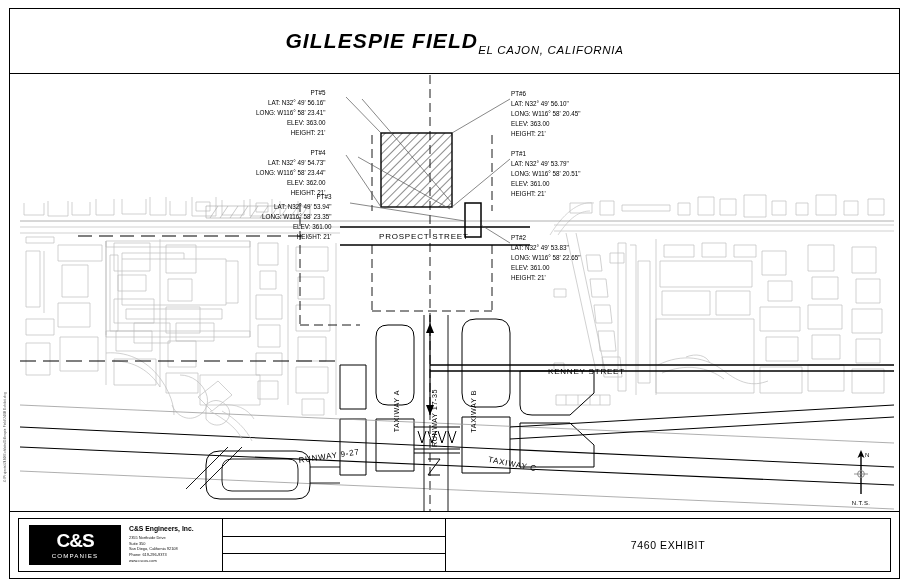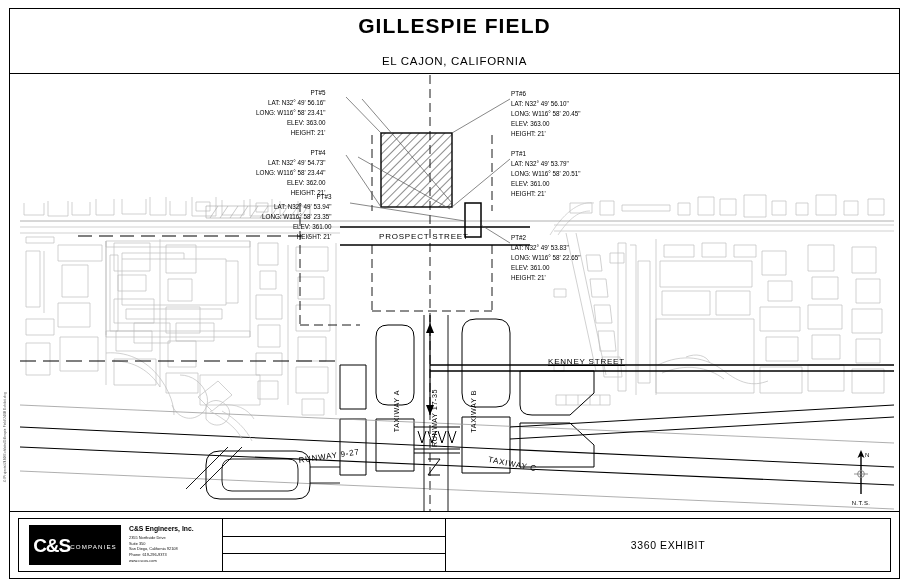--- a/index.html
+++ b/index.html
@@ -14,21 +14,21 @@
   
   .border-outer{
     position:absolute;left:9px;top:8px;width:891px;height:571px;
     border:1.5px solid #000;box-sizing:border-box;
   }
 
   
   .title-band{
     position:absolute;left:9px;top:8px;width:891px;height:66px;
     box-sizing:border-box;border-bottom:1.5px solid #000;
-    display:flex;flex-direction:column;align-items:center;justify-content:center;
+    display:flex;align-items:center;justify-content:center;font-style:italic;
   }
   .sheet-title{font-size:21px;font-weight:bold;letter-spacing:1.1px;line-height:1.1;}
   .sheet-subtitle{font-size:11.5px;font-weight:normal;letter-spacing:.7px;margin-top:18px;}
 
   
   .map-area{
     position:absolute;left:10px;top:75px;width:889px;height:436px;overflow:hidden;
   }
   .map-area svg{display:block;}
 
@@ -43,39 +43,39 @@
   #co-pt4{left:256px;top:148px;}
   #co-pt3{left:262px;top:192px;}
   #co-pt6{left:511px;top:89px;}
   #co-pt1{left:511px;top:149px;}
   #co-pt2{left:511px;top:233px;}
 
   
   .maplabel{position:absolute;font-size:7.2px;letter-spacing:.55px;white-space:nowrap;}
   .maplabel.big{font-size:8px;letter-spacing:.8px;}
   #lbl-prospect{left:379px;top:232px;}
-  #lbl-kenney{left:548px;top:357px;text-decoration:underline;}
+  #lbl-kenney{left:548px;top:367px;}
   #lbl-rwy927{left:298px;top:456px;transform:rotate(-8deg);transform-origin:left top;}
   #lbl-txc{left:489px;top:455px;transform:rotate(11deg);transform-origin:left top;}
   #lbl-txa{left:392px;top:390px;writing-mode:vertical-rl;transform:rotate(180deg);}
   #lbl-txb{left:469px;top:390px;writing-mode:vertical-rl;transform:rotate(180deg);}
   #lbl-rwy1735{left:430px;top:389px;writing-mode:vertical-rl;transform:rotate(180deg);}
 
   
   .north{position:absolute;left:845px;top:448px;width:32px;height:62px;}
   .north .nts{position:absolute;left:0;top:52px;width:32px;text-align:center;font-size:6px;letter-spacing:.4px;}
 
   
   .tb{
     position:absolute;left:9px;top:511px;width:891px;height:68px;
     box-sizing:border-box;border-top:1.5px solid #000;
   }
   .tb-inner{position:absolute;left:9px;top:6px;width:873px;height:54px;border:1px solid #000;box-sizing:border-box;display:flex;}
   .tb-logo{width:104px;border-right:0;display:flex;align-items:center;justify-content:center;padding-left:4px;}
-  .logo-box{width:92px;height:40px;background:#000;color:#fff;display:flex;align-items:center;justify-content:center;}
+  .logo-box{width:92px;height:40px;background:#000;color:#fff;display:flex;flex-direction:column;align-items:center;justify-content:center;}
   .logo-cs{font-size:19px;font-weight:bold;letter-spacing:-1px;line-height:1;}
   .logo-companies{font-size:6.2px;letter-spacing:1.1px;margin-top:2px;}
   .tb-firm{width:93px;padding:6px 0 0 2px;}
   .firm-name{font-size:6.8px;font-weight:bold;line-height:1.2;}
   .firm-addr{font-size:3.9px;line-height:1.45;margin-top:2px;color:#111;}
   .tb-sep{width:1px;background:#000;}
   .tb-mid{flex:0 0 222px;display:flex;flex-direction:column;}
   .tb-mid .cell{flex:1;border-bottom:1px solid #000;}
   .tb-mid .cell:last-child{border-bottom:none;}
   .tb-right{flex:1;display:flex;align-items:center;justify-content:center;}
@@ -459,19 +459,19 @@
 
       <div class="tb-mid">
         <div class="cell"></div>
         <div class="cell"></div>
         <div class="cell"></div>
       </div>
 
       <div class="tb-sep"></div>
 
       <div class="tb-right">
-        <div class="exhibit-title">3360 EXHIBIT</div>
+        <div class="exhibit-title">7460 EXHIBIT</div>
       </div>
 
     </div>
   </div>
 
 </div>
 
 </body></html>

